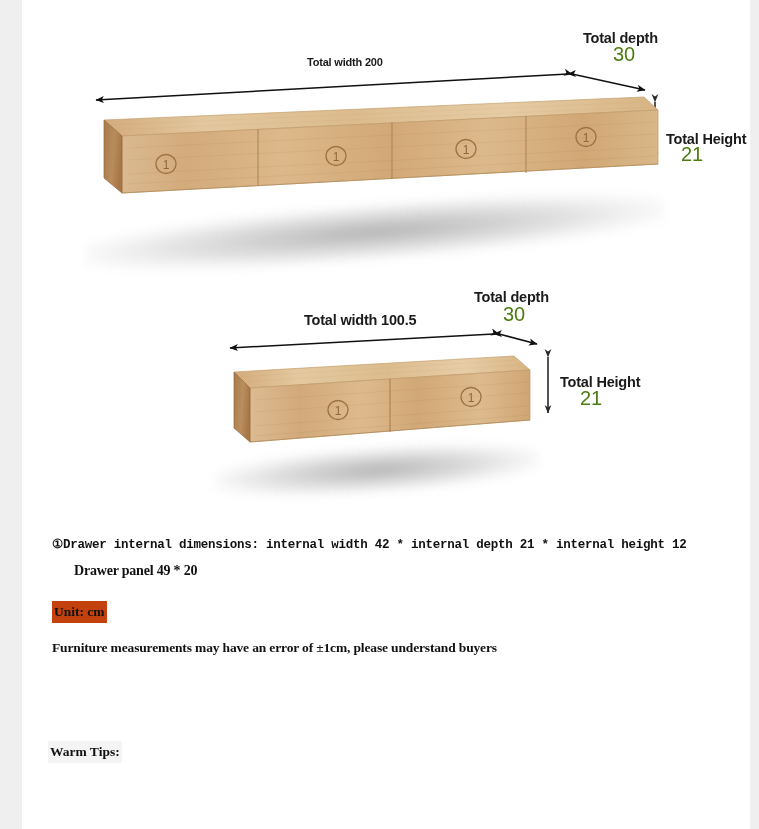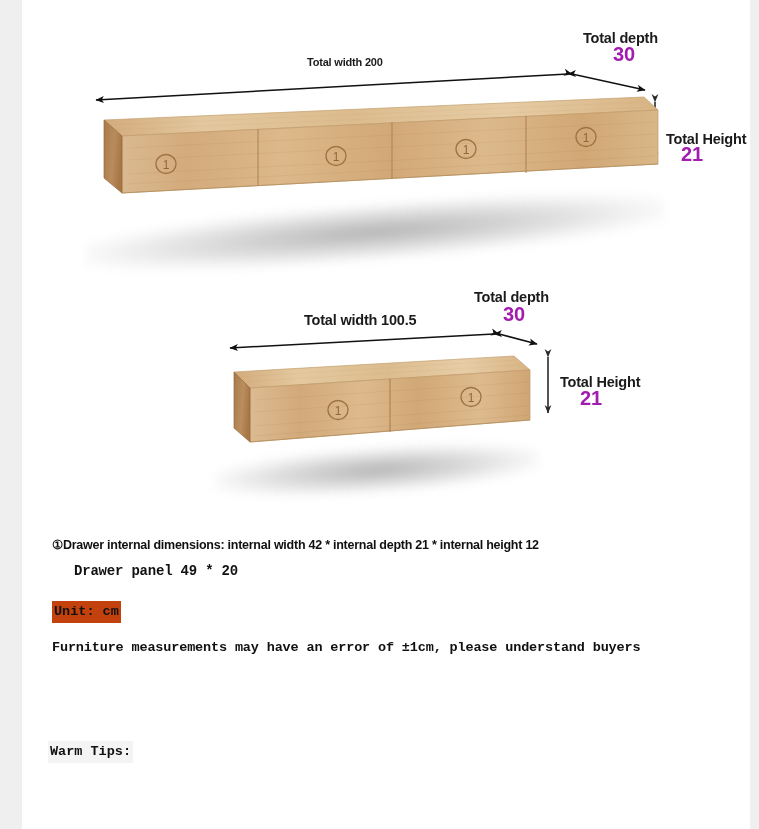--- a/index.html
+++ b/index.html
@@ -35,43 +35,43 @@
     font-family: "Liberation Sans", sans-serif;
     font-weight: bold;
     color: #1b1b1b;
     white-space: nowrap;
     letter-spacing: -0.2px;
     margin-top: 11px;
   }
   .dim-value {
     position: absolute;
     font-family: "Liberation Sans", sans-serif;
-    font-weight: bold;
-    color: #a21caf;
+    font-weight: normal;
+    color: #4d7c0f;
     white-space: nowrap;
   }
 
   
   .cabinet {
     position: absolute;
   }
   .cab-svg { display: block; }
 
   
   .shadow {
     position: absolute;
     background: radial-gradient(ellipse at center, rgba(120,120,122,0.55) 0%, rgba(140,140,142,0.30) 42%, rgba(170,170,172,0.10) 68%, rgba(255,255,255,0) 80%);
     filter: blur(5px);
     pointer-events: none;
   }
 
   
   .textblock {
     position: absolute;
-    font-family: Liberation Mono, monospace;
+    font-family: Liberation Serif, serif;
     color: #111111;
     font-weight: bold;
     line-height: 1.45;
   }
   .note-line1 {
     left: 52px;
     top: 536px;
     font-size: 12.5px;
     font-weight: bold;
     letter-spacing: -0.25px;
@@ -107,21 +107,21 @@
   }
   .warm-body {
     left: 48px;
     top: 741px;
     width: 700px;
     font-size: 13.5px;
     letter-spacing: -0.2px;
     line-height: 1.35;
   }
   .circ {
-    font-family: Liberation Sans, sans-serif;
+    font-family: Liberation Mono, monospace;
     text-align: center;
   }
 </style>
 </head>
 <body>
 
 <div class="page"></div>
 
 <div class="stage">
 

